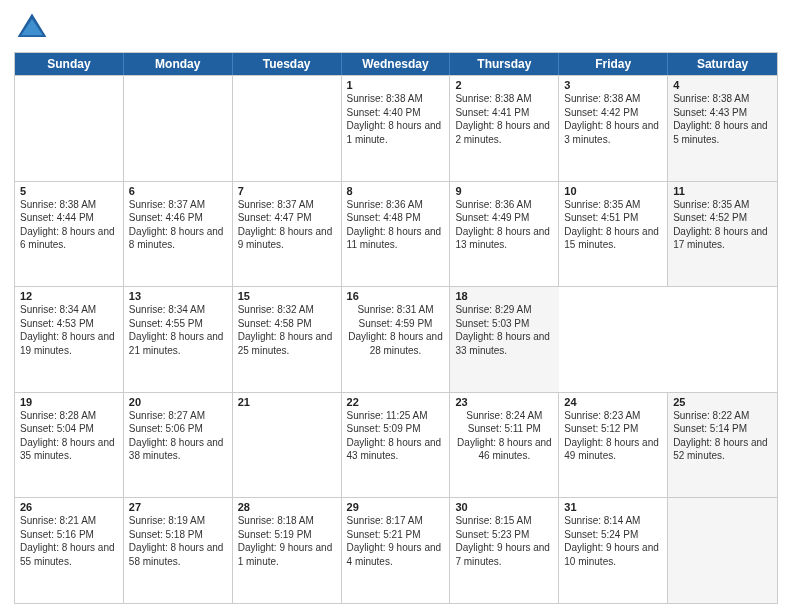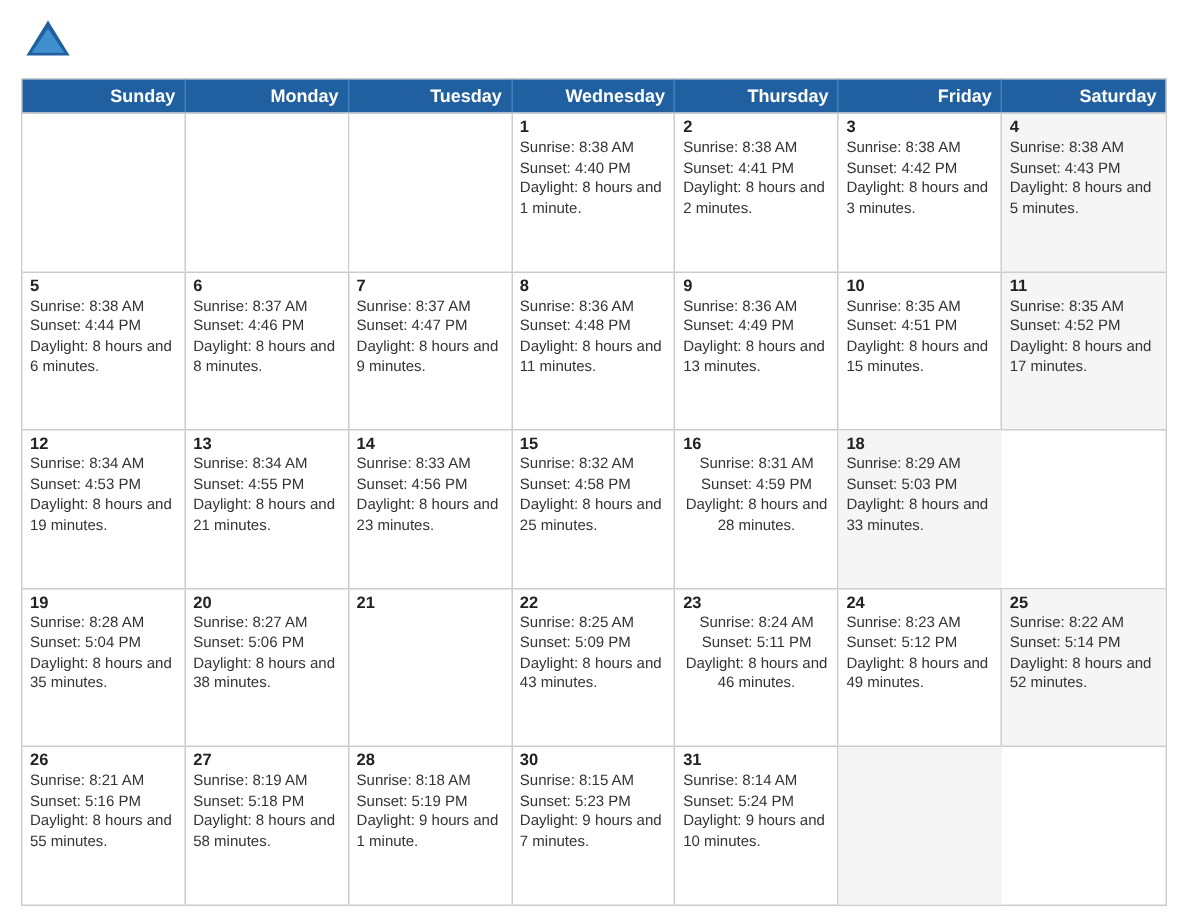--- a/index.html
+++ b/index.html
@@ -69,21 +69,21 @@
       display: grid;
       grid-template-columns: repeat(7, 1fr);
       background: #2060a0;
     }
     .cal-header-cell {
       color: #fff;
       font-size: 12px;
       font-weight: bold;
       padding: 4px 6px;
       border-right: 1px solid #4080c0;
-      text-align: right;
+      text-align: center;
     }
     .cal-header-cell:last-child { border-right: none; }
     .cal-body {
       flex: 1;
       display: flex;
       flex-direction: column;
     }
     .cal-row {
       display: grid;
       grid-template-columns: repeat(7, 1fr);
@@ -226,26 +226,20 @@
 Sunset: 4:53 PM
 Daylight: 8 hours and 19 minutes.</div>
           </div>
           <div class="cal-cell">
             <div class="day-number">13</div>
             <div class="cell-text" style="white-space: pre-line;">Sunrise: 8:34 AM
 Sunset: 4:55 PM
 Daylight: 8 hours and 21 minutes.</div>
           </div>
           <div class="cal-cell">
-            <div class="day-number">14</div>
-            <div class="cell-text" style="white-space: pre-line;">Sunrise: 8:33 AM
-Sunset: 4:56 PM
-Daylight: 8 hours and 23 minutes.</div>
-          </div>
-          <div class="cal-cell">
             <div class="day-number">15</div>
             <div class="cell-text" style="white-space: pre-line;">Sunrise: 8:32 AM
 Sunset: 4:58 PM
 Daylight: 8 hours and 25 minutes.</div>
           </div>
           <div class="cal-cell">
             <div class="day-number">16</div>
             <div class="cell-text" style="white-space: pre-line; text-align: center;">Sunrise: 8:31 AM
 Sunset: 4:59 PM
 Daylight: 8 hours and 28 minutes.</div>
@@ -268,21 +262,21 @@
             <div class="day-number">20</div>
             <div class="cell-text" style="white-space: pre-line;">Sunrise: 8:27 AM
 Sunset: 5:06 PM
 Daylight: 8 hours and 38 minutes.</div>
           </div>
           <div class="cal-cell">
             <div class="day-number">21</div>
           </div>
           <div class="cal-cell">
             <div class="day-number">22</div>
-            <div class="cell-text" style="white-space: pre-line;">Sunrise: 8:25 AM
+            <div class="cell-text" style="white-space: pre-line;">Sunrise: 11:25 AM
 Sunset: 5:09 PM
 Daylight: 8 hours and 43 minutes.</div>
           </div>
           <div class="cal-cell">
             <div class="day-number">23</div>
             <div class="cell-text" style="white-space: pre-line; text-align: center;">Sunrise: 8:24 AM
 Sunset: 5:11 PM
 Daylight: 8 hours and 46 minutes.</div>
           </div>
           <div class="cal-cell">
@@ -311,20 +305,26 @@
 Sunset: 5:18 PM
 Daylight: 8 hours and 58 minutes.</div>
           </div>
           <div class="cal-cell">
             <div class="day-number">28</div>
             <div class="cell-text" style="white-space: pre-line;">Sunrise: 8:18 AM
 Sunset: 5:19 PM
 Daylight: 9 hours and 1 minute.</div>
           </div>
           <div class="cal-cell">
+            <div class="day-number">29</div>
+            <div class="cell-text" style="white-space: pre-line;">Sunrise: 8:17 AM
+Sunset: 5:21 PM
+Daylight: 9 hours and 4 minutes.</div>
+          </div>
+          <div class="cal-cell">
             <div class="day-number">30</div>
             <div class="cell-text" style="white-space: pre-line;">Sunrise: 8:15 AM
 Sunset: 5:23 PM
 Daylight: 9 hours and 7 minutes.</div>
           </div>
           <div class="cal-cell">
             <div class="day-number">31</div>
             <div class="cell-text" style="white-space: pre-line;">Sunrise: 8:14 AM
 Sunset: 5:24 PM
 Daylight: 9 hours and 10 minutes.</div>

